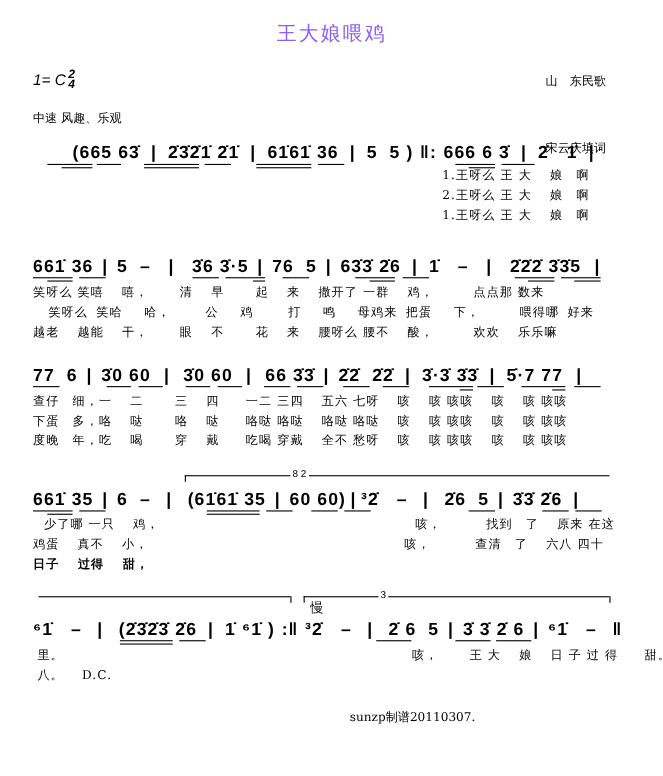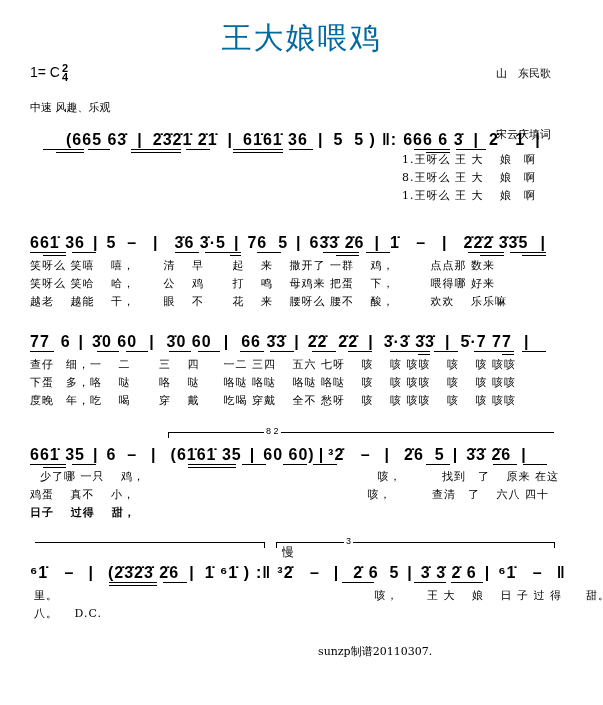--- a/index.html
+++ b/index.html
@@ -1,21 +1,21 @@
 <!DOCTYPE html>
 <html><head>
 <meta charset="utf-8">
 <style>
   html, body { margin:0; padding:0; background:#ffffff; }
   body { width:603px; height:705px; position:relative; overflow:hidden;
          font-family: "DejaVu Serif", serif; color:#000; }
   .abs { position:absolute; white-space:nowrap; }
-  .title { left:0; width:603px; top:18px; text-align:center; font-size:30px;
-           color:#0369a1; letter-spacing:2px; font-family:"DejaVu Serif", serif; }
-  .key { font-family:"Liberation Sans", sans-serif; font-size:14px; }
+  .title { left:0; width:603px; top:18px; text-align:center; font-size:18px;
+           color:#8b5cf6; letter-spacing:2px; font-family:"DejaVu Serif", serif; }
+  .key { font-family:"Liberation Sans", sans-serif; font-size:14px;font-style:italic; }
   .frac { display:inline-block; vertical-align:middle; text-align:center; font-weight:bold; line-height:9px; font-size:11px; margin-left:2px; }
   .meta { font-size:11px; font-family:"DejaVu Serif", serif; }
   .notes { font-family:"Liberation Sans", sans-serif; font-weight:bold; font-size:16px; letter-spacing:1px; }
   .lyr { font-size:11px; font-family:"DejaVu Serif", serif; letter-spacing:1px; }
   .hline { position:absolute; height:1px; background:#000; }
   .vtick { position:absolute; width:1px; background:#000; }
   .bracket-num { position:absolute; font-family:"Liberation Sans", sans-serif; font-size:9px; background:#fff; padding:0 2px; }
   .slow { font-size:12px; font-family:"DejaVu Serif", serif; }
   .credit { font-size:11px; font-family:"DejaVu Serif", serif; }
 </style>
@@ -43,21 +43,21 @@
 <div class="hline" style="left:131px; top:152px; width:50px;"></div>
 <div class="hline" style="left:186px; top:149px; width:24px;"></div>
 <div class="hline" style="left:233px; top:149px; width:50px;"></div>
 <div class="hline" style="left:233px; top:152px; width:50px;"></div>
 <div class="hline" style="left:289px; top:149px; width:24px;"></div>
 <div class="hline" style="left:414px; top:149px; width:36px;"></div>
 <div class="hline" style="left:426px; top:152px; width:24px;"></div>
 <div class="hline" style="left:456px; top:149px; width:30px;"></div>
 
 <div class="abs lyr" style="left:402px; top:152px;">1.王呀么 王 大　 娘　啊</div>
-<div class="abs lyr" style="left:402px; top:170px;">8.王呀么 王 大　 娘　啊</div>
+<div class="abs lyr" style="left:402px; top:170px;">2.王呀么 王 大　 娘　啊</div>
 <div class="abs lyr" style="left:402px; top:188px;">1.王呀么 王 大　 娘　啊</div>
 
 <div class="abs notes" style="left:30px; top:234px;">
   <span>661̇ 36</span><span style="margin:0 8px;">|</span><span>5&nbsp;&nbsp;–</span><span style="margin:0 16px;">|</span><span>3̇6 3̇·5</span><span style="margin:0 8px;">|</span><span>76&nbsp;&nbsp;5</span><span style="margin:0 8px;">|</span><span>63̇3̇ 2̇6</span><span style="margin:0 10px;">|</span><span>1̇&nbsp;&nbsp;&nbsp;–</span><span style="margin:0 16px;">|</span><span>2̇2̇2̇ 3̇3̇5</span><span style="margin-left:12px;">|</span>
 </div>
 <div class="hline" style="left:30px; top:252px; width:36px;"></div>
 <div class="hline" style="left:43px; top:255px; width:23px;"></div>
 <div class="hline" style="left:72px; top:252px; width:24px;"></div>
 <div class="hline" style="left:175px; top:252px; width:24px;"></div>
 <div class="hline" style="left:205px; top:252px; width:36px;"></div>
@@ -65,21 +65,21 @@
 <div class="hline" style="left:257px; top:252px; width:24px;"></div>
 <div class="hline" style="left:323px; top:252px; width:36px;"></div>
 <div class="hline" style="left:336px; top:255px; width:23px;"></div>
 <div class="hline" style="left:366px; top:252px; width:24px;"></div>
 <div class="hline" style="left:468px; top:252px; width:36px;"></div>
 <div class="hline" style="left:480px; top:255px; width:24px;"></div>
 <div class="hline" style="left:510px; top:252px; width:36px;"></div>
 <div class="hline" style="left:522px; top:255px; width:24px;"></div>
 
 <div class="abs lyr" style="left:30px; top:258px;">笑呀么 笑嘻　 嘻，　　 清　 早　　 起　 来　 撒开了 一群　 鸡，　　　点点那 数来</div>
-<div class="abs lyr" style="left:30px; top:276px;">笑呀么 笑哈　 哈，　　 公　 鸡　　 打　 鸣　 母鸡来 把蛋　 下，　　　喂得哪 好来</div>
+<div class="abs lyr" style="left:44px; top:276px;font-family:Liberation Mono, monospace;">笑呀么 笑哈　 哈，　　 公　 鸡　　 打　 鸣　 母鸡来 把蛋　 下，　　　喂得哪 好来</div>
 <div class="abs lyr" style="left:30px; top:294px;">越老　 越能　 干，　　 眼　 不　　 花　 来　 腰呀么 腰不　 酸，　　　欢欢　 乐乐嘛</div>
 
 <div class="abs notes" style="left:30px; top:333px;">
   <span>77&nbsp;&nbsp;6</span><span style="margin:0 8px;">|</span><span>3̇0 60</span><span style="margin:0 12px;">|</span><span>3̇0 60</span><span style="margin:0 12px;">|</span><span>66 3̇3̇</span><span style="margin:0 8px;">|</span><span>2̇2̇&nbsp;&nbsp;2̇2̇</span><span style="margin:0 10px;">|</span><span>3̇·3̇ 3̇3̇</span><span style="margin:0 10px;">|</span><span>5̇·7 77</span><span style="margin-left:12px;">|</span>
 </div>
 <div class="hline" style="left:30px; top:351px; width:24px;"></div>
 <div class="hline" style="left:97px; top:351px; width:22px;"></div>
 <div class="hline" style="left:126px; top:351px; width:22px;"></div>
 <div class="hline" style="left:169px; top:351px; width:22px;"></div>
 <div class="hline" style="left:198px; top:351px; width:22px;"></div>

